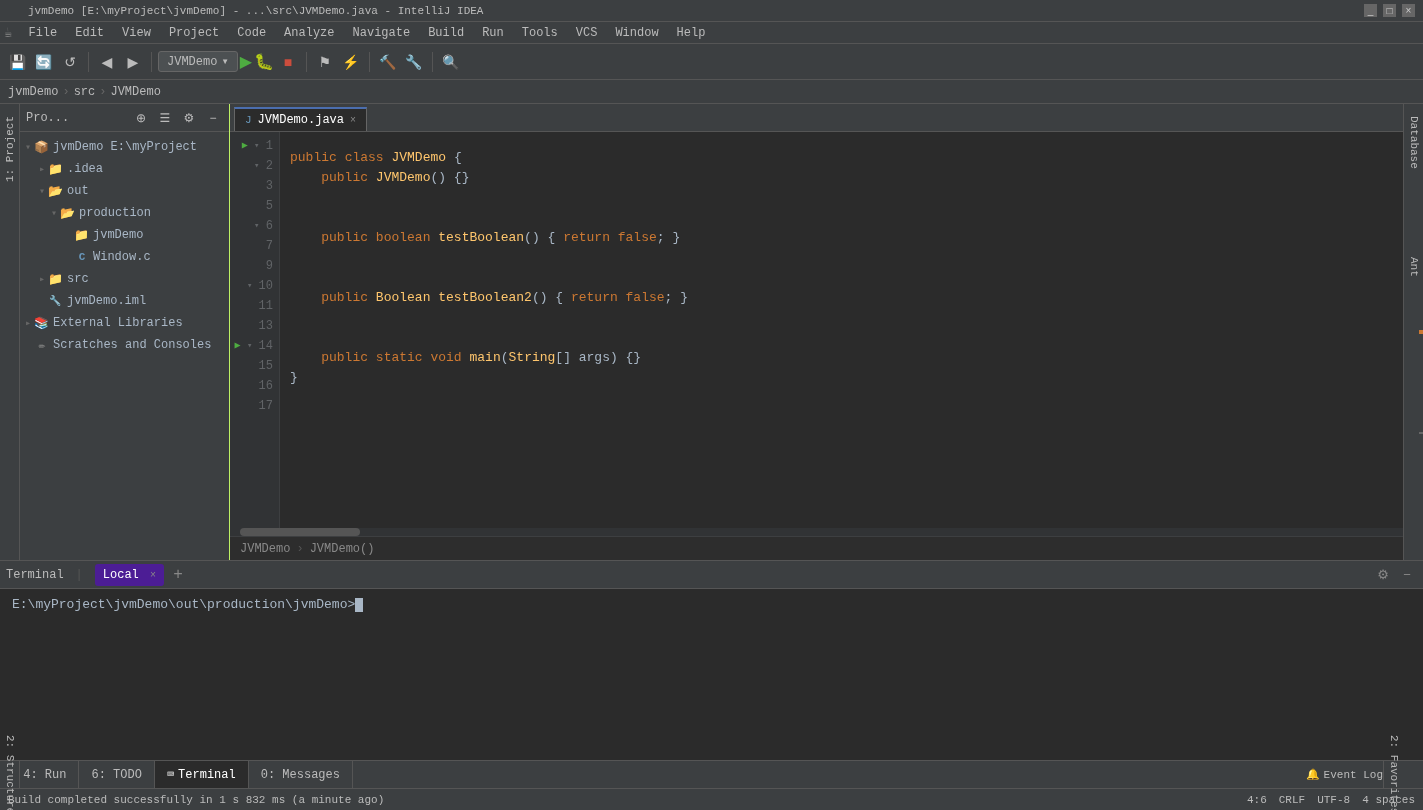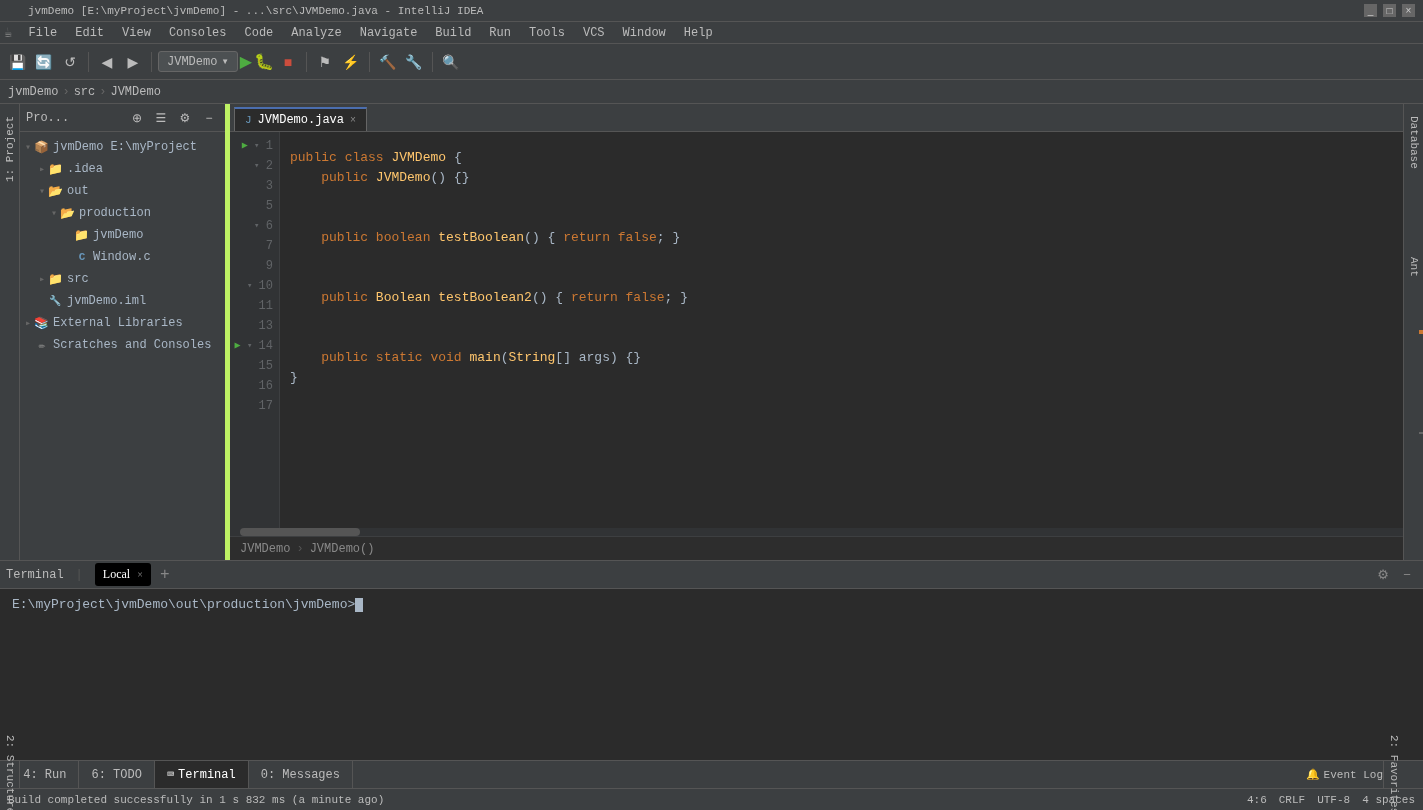--- a/index.html
+++ b/index.html
@@ -147,21 +147,21 @@
       color: #bbbbbb;
       padding: 8px 2px;
       cursor: pointer;
       white-space: nowrap;
     }
 
     
     .project-panel {
       width: 210px;
       background: #3c3f41;
-      border-right: 5px solid #bef264;
+      border-right: 1px solid #bef264;
       display: flex;
       flex-direction: column;
       overflow: hidden;
     }
     .panel-header {
       background: #3c3f41;
       height: 28px;
       display: flex;
       align-items: center;
       padding: 0 6px;
@@ -349,22 +349,21 @@
     }
     .bottom-tab {
       padding: 4px 8px;
       font-size: 12px;
       color: #888;
       cursor: pointer;
       border-radius: 3px;
     }
     .bottom-tab.active {
       color: #fff;
-      background: #000000;
-      font-family: Liberation Serif, serif;
+      background: #4c1d95;
     }
     .bottom-tab-close {
       font-size: 10px;
       color: #888;
       cursor: pointer;
       margin-left: 4px;
     }
     .bottom-tab-add {
       font-size: 16px;
       color: #888;
@@ -496,21 +495,21 @@
     <button class="title-btn">×</button>
   </div>
 </div>
 
 <div class="menu-bar">
 
   <span style="margin-right:6px; color:#888; font-size:14px;">☕</span>
   <div class="menu-item">File</div>
   <div class="menu-item">Edit</div>
   <div class="menu-item">View</div>
-  <div class="menu-item">Consoles</div>
+  <div class="menu-item">Project</div>
   <div class="menu-item">Code</div>
   <div class="menu-item">Analyze</div>
   <div class="menu-item">Navigate</div>
   <div class="menu-item">Build</div>
   <div class="menu-item">Run</div>
   <div class="menu-item">Tools</div>
   <div class="menu-item">VCS</div>
   <div class="menu-item">Window</div>
   <div class="menu-item">Help</div>
 </div>

